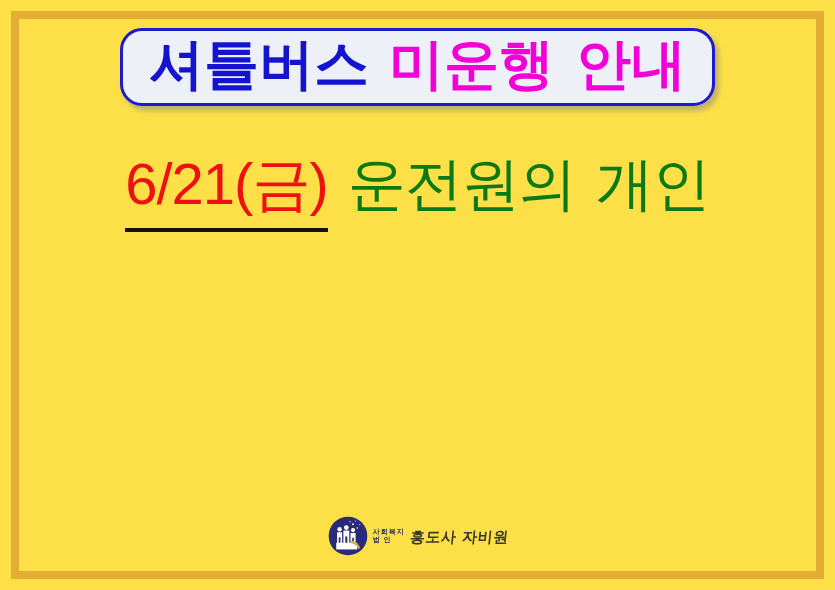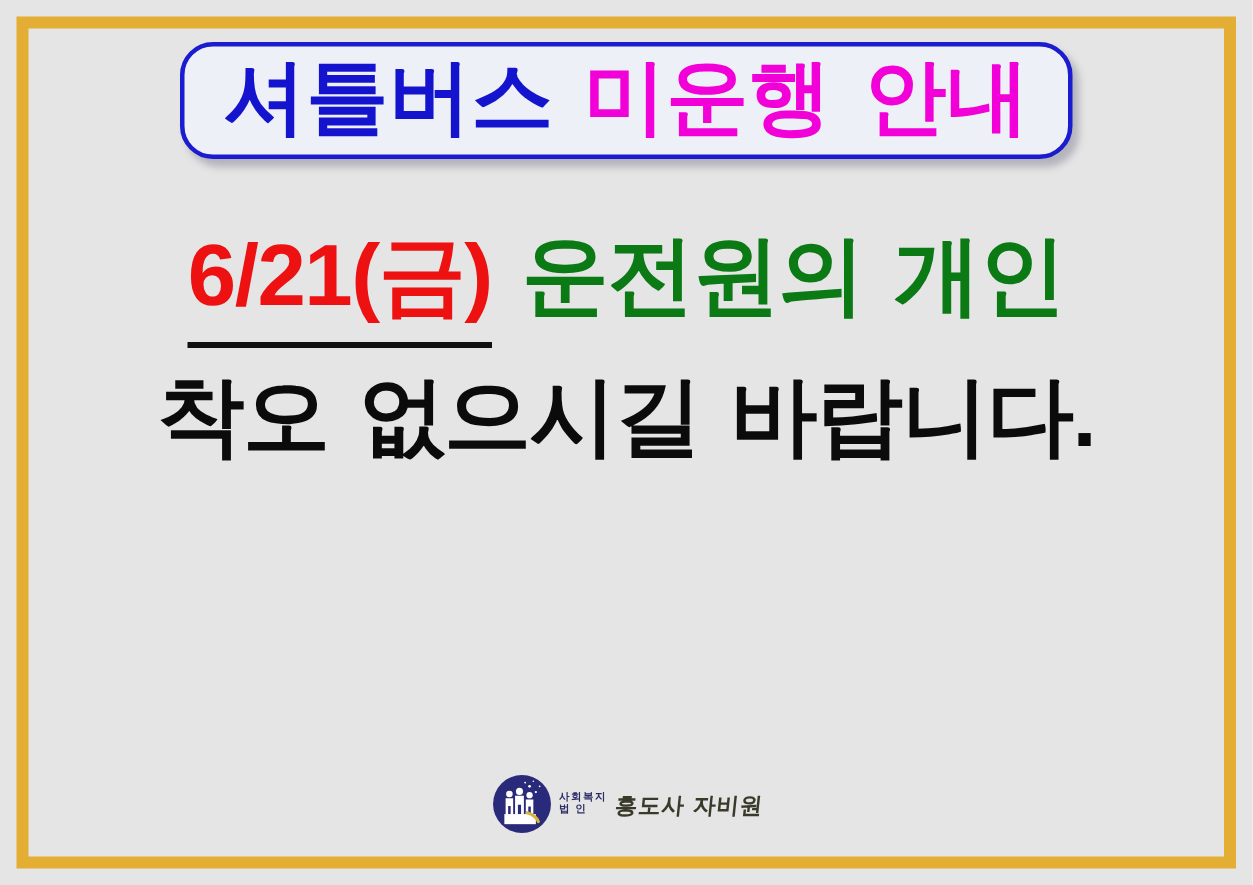--- a/index.html
+++ b/index.html
@@ -12,21 +12,21 @@
     height: 590px;
     overflow: hidden;
     font-family: "Liberation Sans", "DejaVu Sans", sans-serif;
   }
 
   
   #poster {
     position: relative;
     width: 835px;
     height: 590px;
-    background: #e5e5e5;
+    background: #fde047;
     box-sizing: border-box;
   }
 
   #frame-border {
     position: absolute;
     left: 11px;
     top: 11px;
     width: 813px;
     height: 568px;
     border: 8px solid #e3ae33;
@@ -72,21 +72,21 @@
     position: absolute;
     left: 30px;
     top: 140px;
     width: 775px;
     text-align: center;
   }
 
   .body-line {
     white-space: nowrap;
     font-size: 58px;
-    font-weight: bold;
+    font-weight: normal;
     line-height: 88px;
     letter-spacing: -1px;
   }
   .body-line.l1 { margin-bottom: 2px; }
   .body-line.l2 { margin-bottom: 2px; }
   .body-line.l3 { margin-bottom: 2px; }
 
   .seg { display: inline-block; vertical-align: baseline; }
   .seg + .seg { margin-left: 20px; }
 
@@ -177,23 +177,20 @@
   </div>
 
   <div id="body-lines">
 
     <div class="body-line l1">
       <span class="seg c-red underline-red">6/21(금)</span><span class="seg c-green">운전원의</span><span class="seg c-green">개인</span>
     </div>
 
 
 
-    <div class="body-line l4">
-      <span class="seg c-black">착오</span><span class="seg c-black">없으시길</span><span class="seg c-black">바랍니다.</span>
-    </div>
 
   </div>
 
   <div id="logo-block">
 
     <svg id="logo-mark" viewBox="0 0 100 100">
       <circle cx="50" cy="50" r="46" fill="#2a2a7a"></circle>
       <g fill="#ffffff">
         <circle cx="62" cy="22" r="2.2"></circle>
         <circle cx="72" cy="31" r="1.8"></circle>

